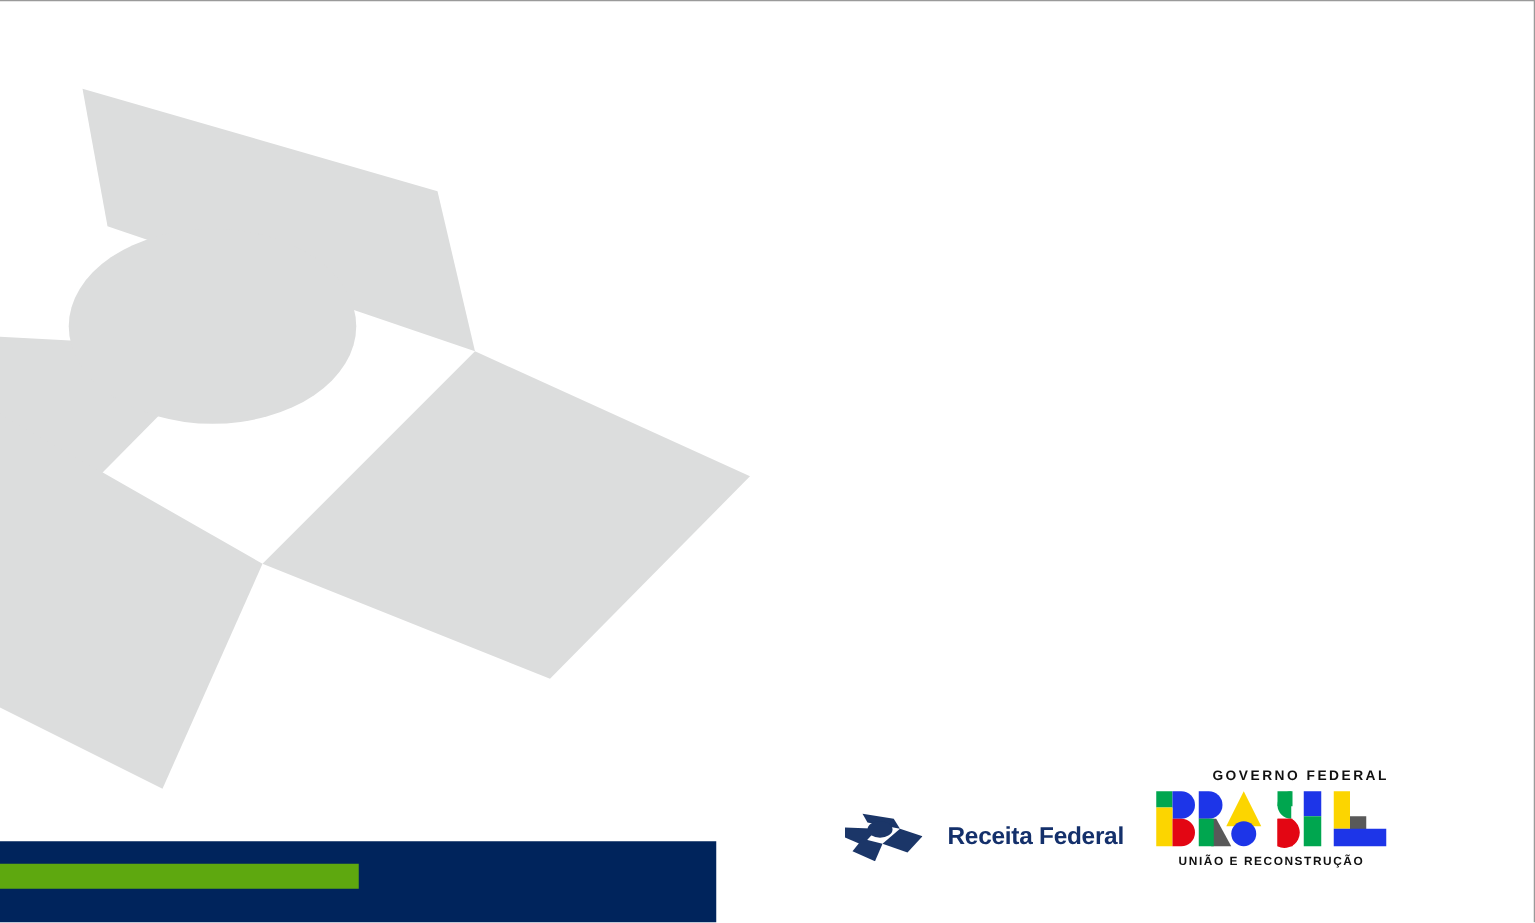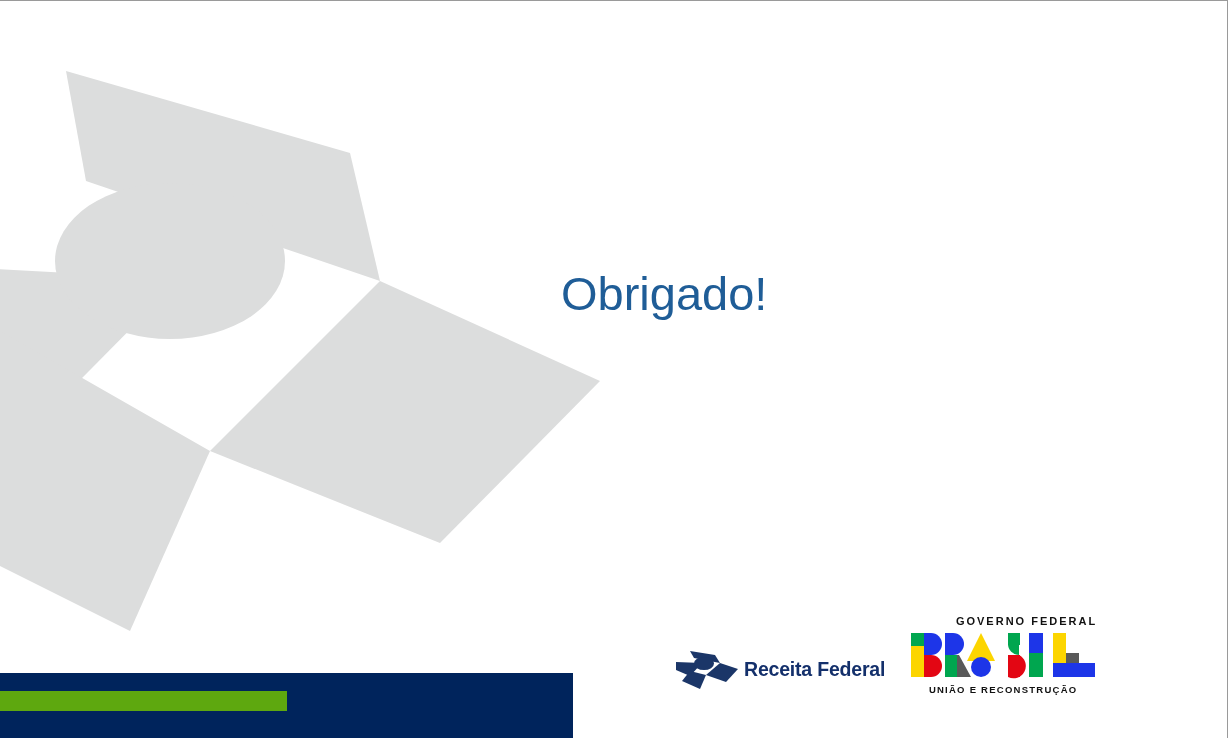--- a/index.html
+++ b/index.html
@@ -70,21 +70,21 @@
     width: 530px;
     height: 92px;
     display: flex;
     align-items: center;
   }
 
   
   #rf-logo {
     display: flex;
     align-items: center;
-    gap: 6px;
+    gap: 20px;
     margin-top: 28px;
   }
   #rf-mark { width: 62px; height: 40px; flex: none; }
   #rf-word {
     font-size: 19.5px;
     font-weight: bold;
     color: #14306b;
     letter-spacing: -0.2px;
     white-space: nowrap;
   }
@@ -140,21 +140,20 @@
       <polygon points="-130,225 300,248 120,430 -130,330"></polygon>
 
       <polygon points="500,250 720,350 560,512 330,420"></polygon>
 
       <polygon points="120,300 330,420 250,600 -10,470"></polygon>
 
       <ellipse cx="290" cy="230" rx="115" ry="78" fill="#dcdddd"></ellipse>
     </g>
   </svg>
 
-  <div id="title">Obrigado!</div>
 
   <div id="navy-bar"></div>
   <div id="green-bar"></div>
 
   <div id="logo-strip">
 
     <div id="rf-logo">
       <svg id="rf-mark" viewBox="0 0 62 40" xmlns="http://www.w3.org/2000/svg">
         <g fill="#1b3668">
           <polygon points="14,2 39,6 44,14 18,9"></polygon>

